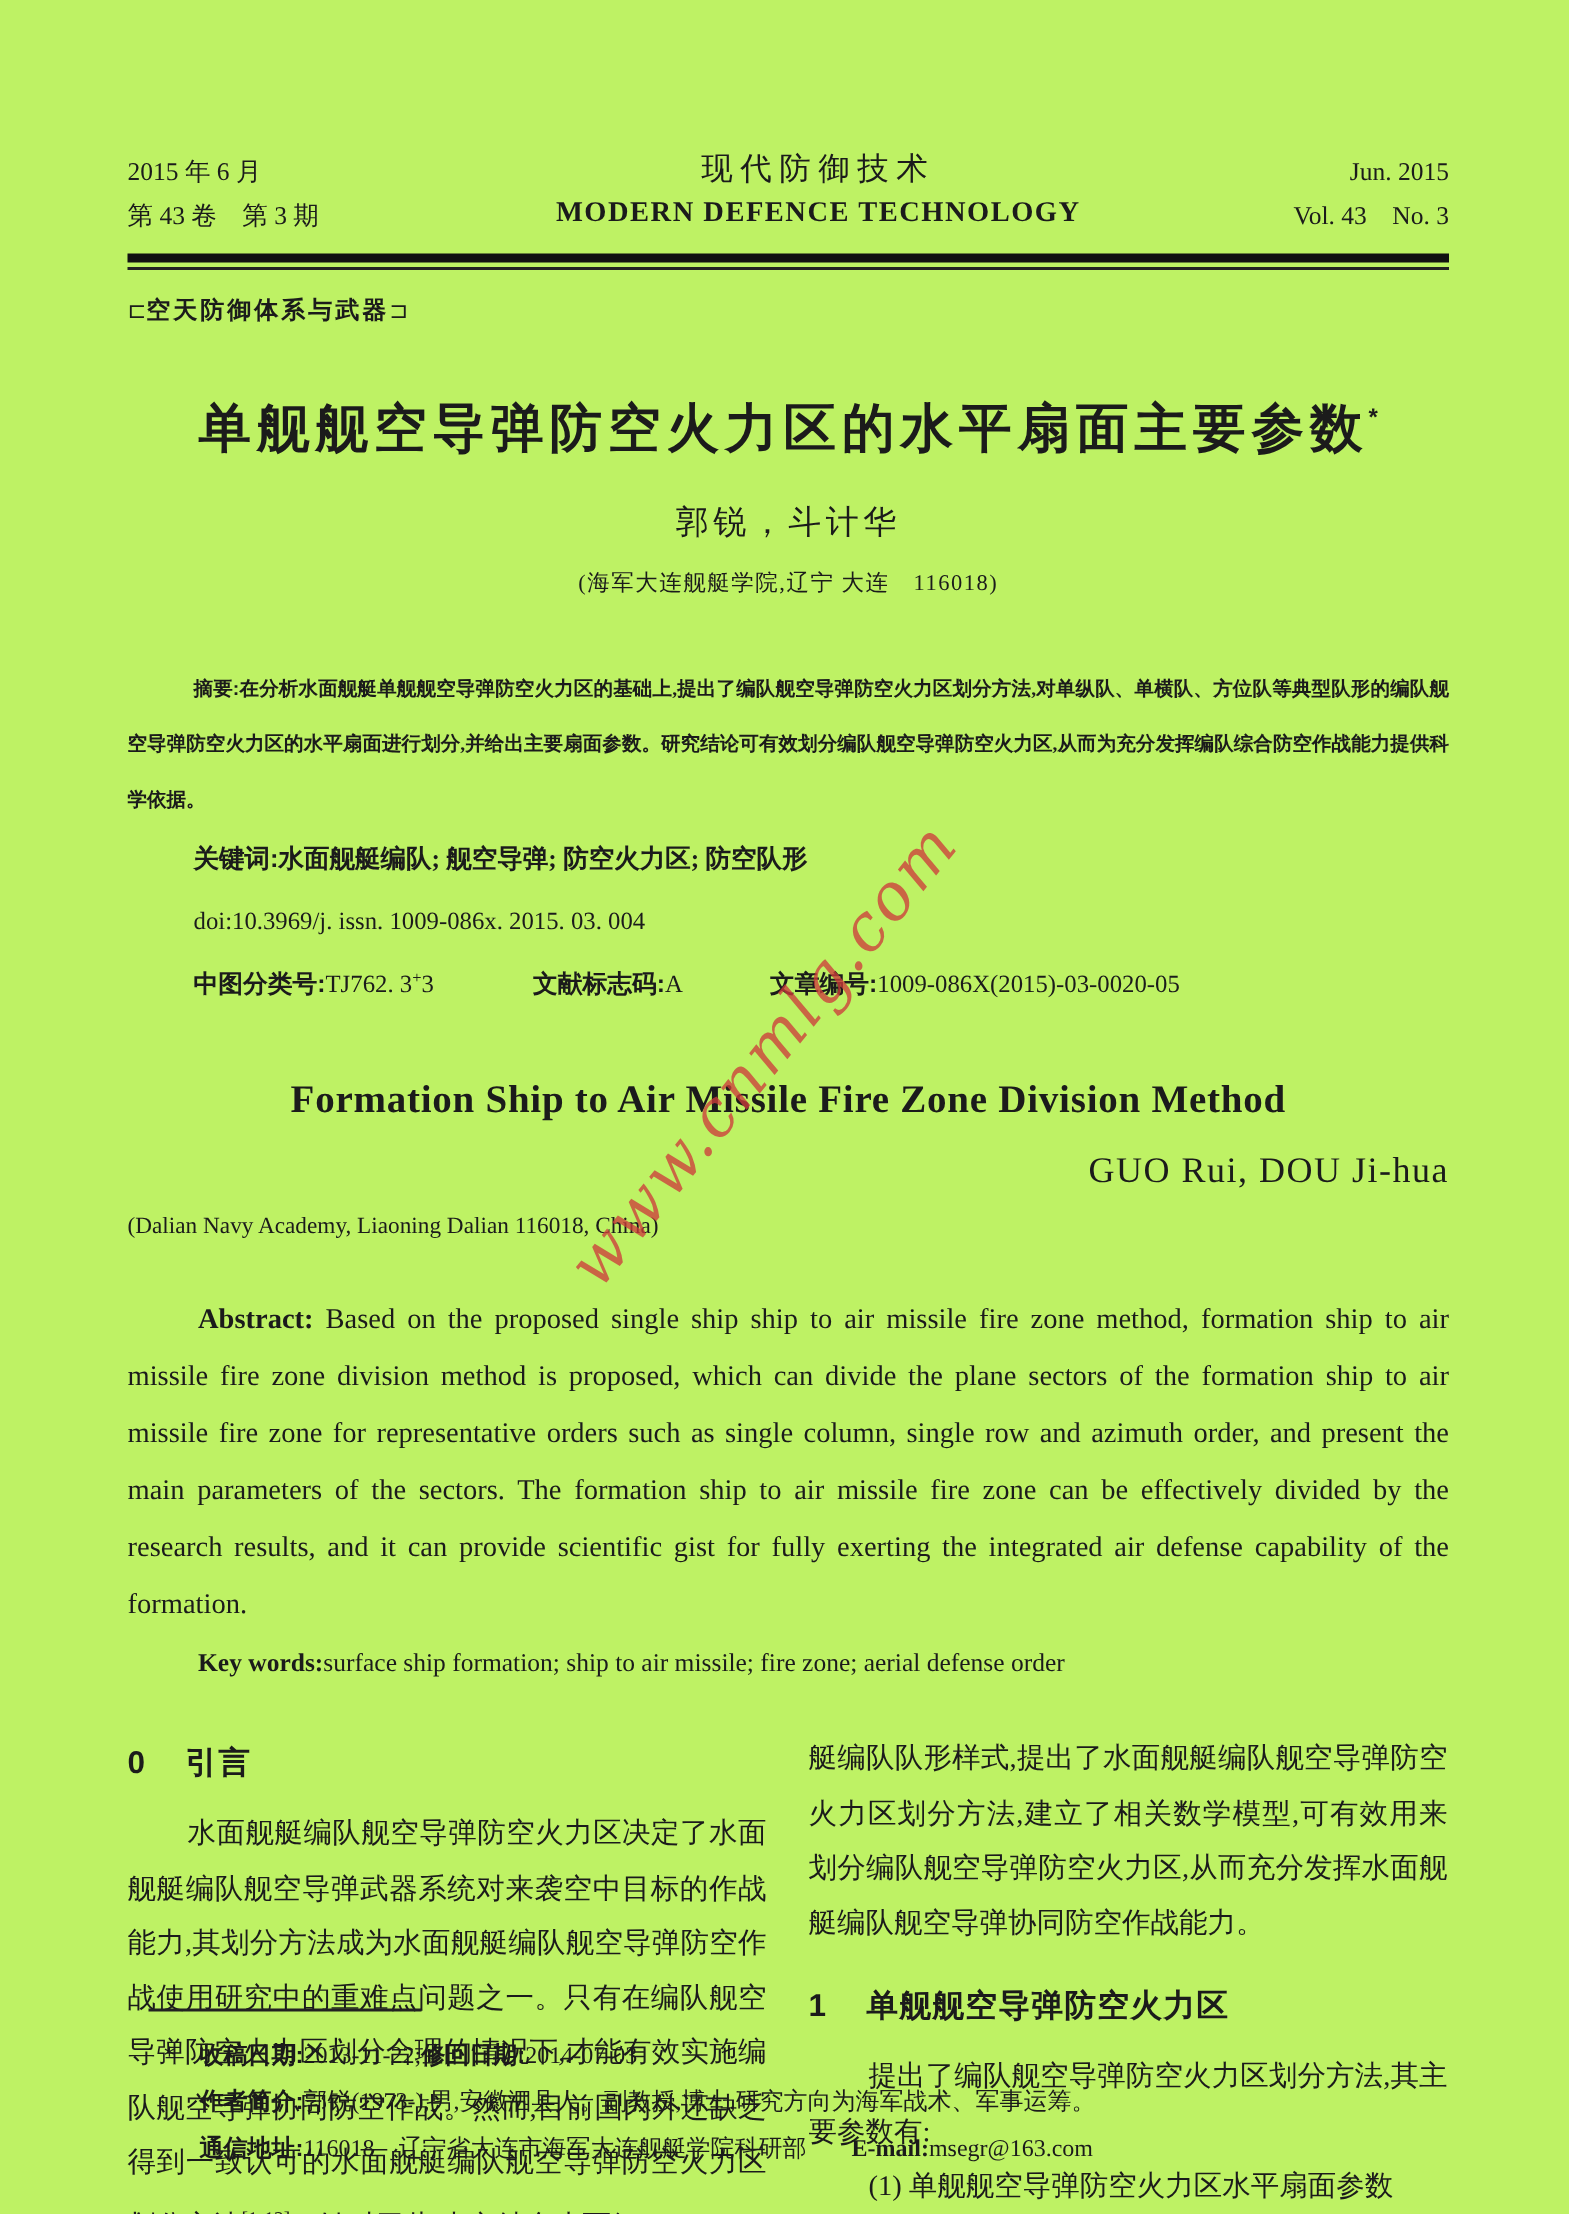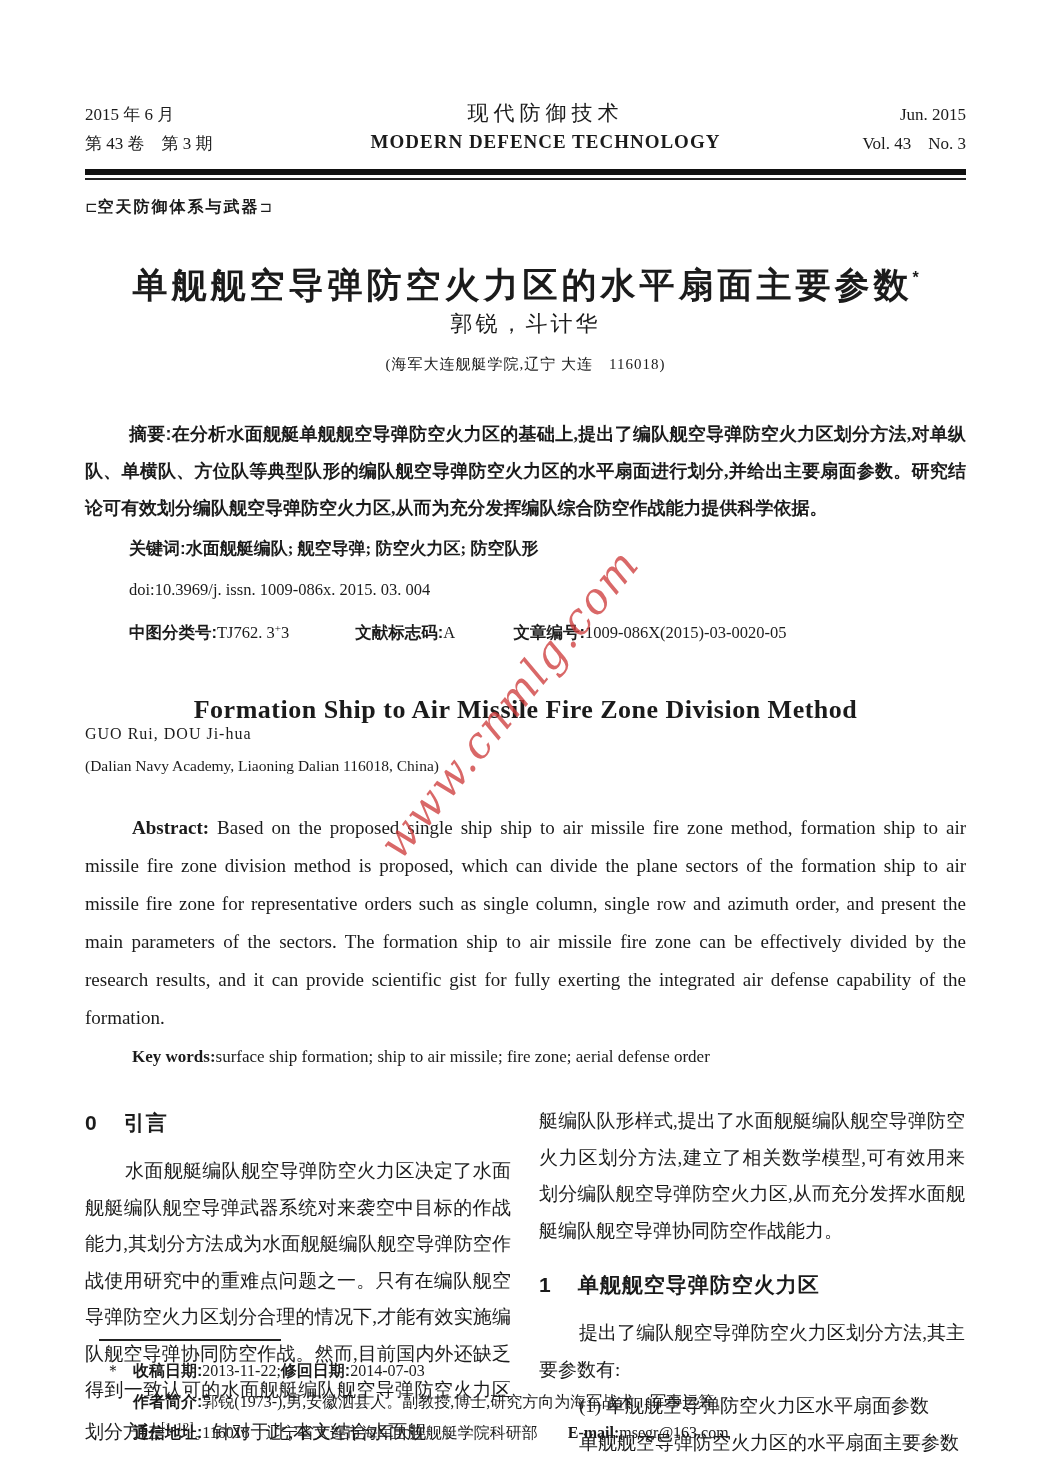--- a/index.html
+++ b/index.html
@@ -1,20 +1,20 @@
 <!DOCTYPE html>
 <html><head>
 <meta charset="utf-8">
 <style>
   html,body{margin:0;padding:0;background:#e8e8e6;}
   .page{
     position:relative;
     width:1046px;height:1476px;
     margin:0 auto;
-    background:#ffffff;
+    background:#bef264;
     color:#1b1b1b;
     box-sizing:border-box;
     padding:100px 80px 0 85px;
     overflow:hidden;
     font-family:"Liberation Serif","DejaVu Serif",serif;
   }
   
   .jheader{display:flex;justify-content:space-between;align-items:flex-start;}
   .jh-left{width:190px;font-size:17px;line-height:29px;white-space:nowrap;}
   .jh-center{flex:1;text-align:center;}
@@ -24,36 +24,36 @@
   
   .rules{margin-top:11px;}
   .rule-thick{height:6px;background:#111;}
   .rule-thin{height:2px;background:#222;margin-top:3px;}
   
   .rubric{margin-top:17px;font-family:"Liberation Sans","DejaVu Sans",sans-serif;font-weight:bold;font-size:16px;letter-spacing:2px;}
   .rubric .mark{font-weight:normal;font-size:15px;letter-spacing:0;}
   
   .title-cn{margin:44px 0 0;text-align:center;font-family:"Liberation Sans","DejaVu Sans",sans-serif;font-weight:bold;font-size:35px;letter-spacing:4px;}
   .title-cn sup{font-size:16px;vertical-align:14px;letter-spacing:0;}
-  .authors-cn{text-align:center;font-size:22px;letter-spacing:3px;}
+  .authors-cn{margin-top:24px;text-align:center;font-size:22px;letter-spacing:3px;}
   .affil-cn{margin-top:16px;text-align:center;font-size:15px;letter-spacing:1px;}
   
-  .abstract-cn{margin:42px 0 0;font-size:18px;line-height:37px;text-align:justify;text-indent:44px;font-weight:600;}
+  .abstract-cn{margin:42px 0 0;font-size:13px;line-height:37px;text-align:justify;text-indent:44px;font-weight:600;}
   .abstract-cn .lbl{font-family:"Liberation Sans","DejaVu Sans",sans-serif;font-weight:bold;}
   .keywords-cn{margin:5px 0 0;font-size:17px;line-height:34px;text-indent:44px;font-weight:600;}
   .keywords-cn b{font-family:"Liberation Sans","DejaVu Sans",sans-serif;}
   .doi-line{margin:8px 0 0;padding-left:44px;font-size:16.5px;line-height:32px;}
   .meta-line{margin:6px 0 0;padding-left:44px;font-size:16.5px;line-height:32px;}
   .meta-line b{font-family:"Liberation Sans","DejaVu Sans",sans-serif;}
   .meta-line .gap1{margin-right:62px;}
   .meta-line .gap2{margin-right:54px;}
   .meta-line sup{font-size:11px;vertical-align:6px;}
   
   .title-en{margin:46px 0 0;text-align:center;font-weight:bold;font-size:26px;letter-spacing:.5px;}
-  .authors-en{margin-top:0;text-align:left;font-size:16px;letter-spacing:1px;}
+  .authors-en{margin-top:20px;text-align:right;font-size:24px;letter-spacing:1px;}
   .affil-en{margin-top:14px;text-align:left;font-size:15.5px;}
   .abstract-en{margin:34px 0 0;font-size:19px;line-height:38px;text-align:justify;text-indent:47px;}
   .abstract-en b,.keywords-en b{font-weight:bold;}
   .keywords-en{margin:2px 0 0;font-size:17px;line-height:36px;text-indent:47px;}
   
   .columns{display:flex;gap:28px;margin-top:28px;}
   .col{width:426px;}
   .sec{margin:6px 0 16px;font-family:"Liberation Sans","DejaVu Sans",sans-serif;font-weight:bold;font-size:21px;letter-spacing:1px;}
   .sec .num{margin-right:26px;}
   .body-p{margin:0;font-size:19px;line-height:36.5px;text-align:justify;}

